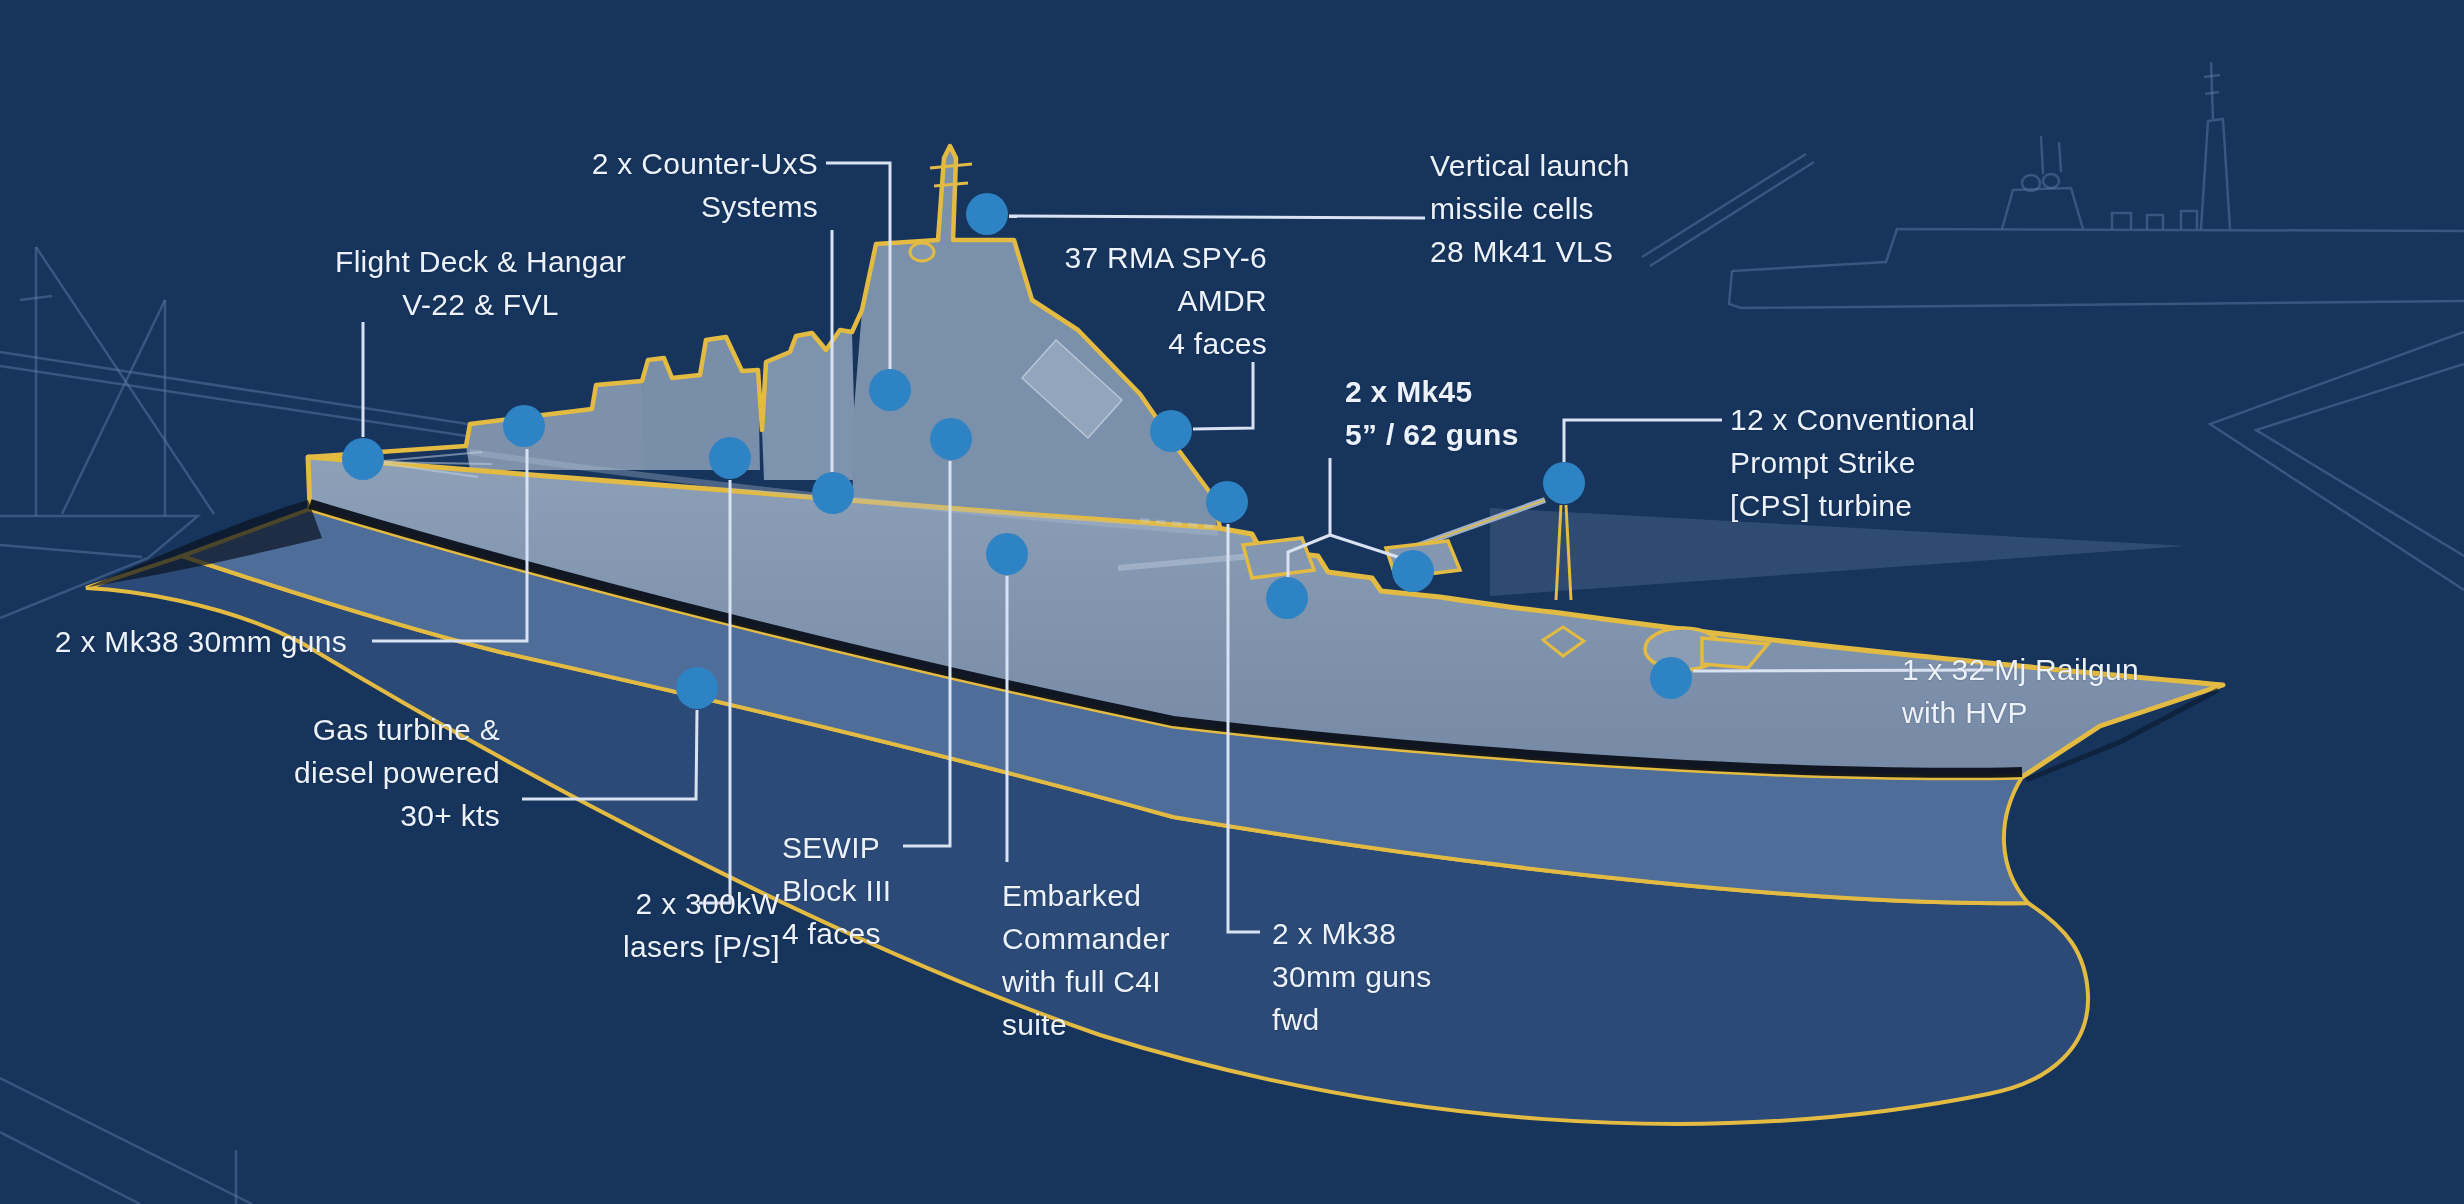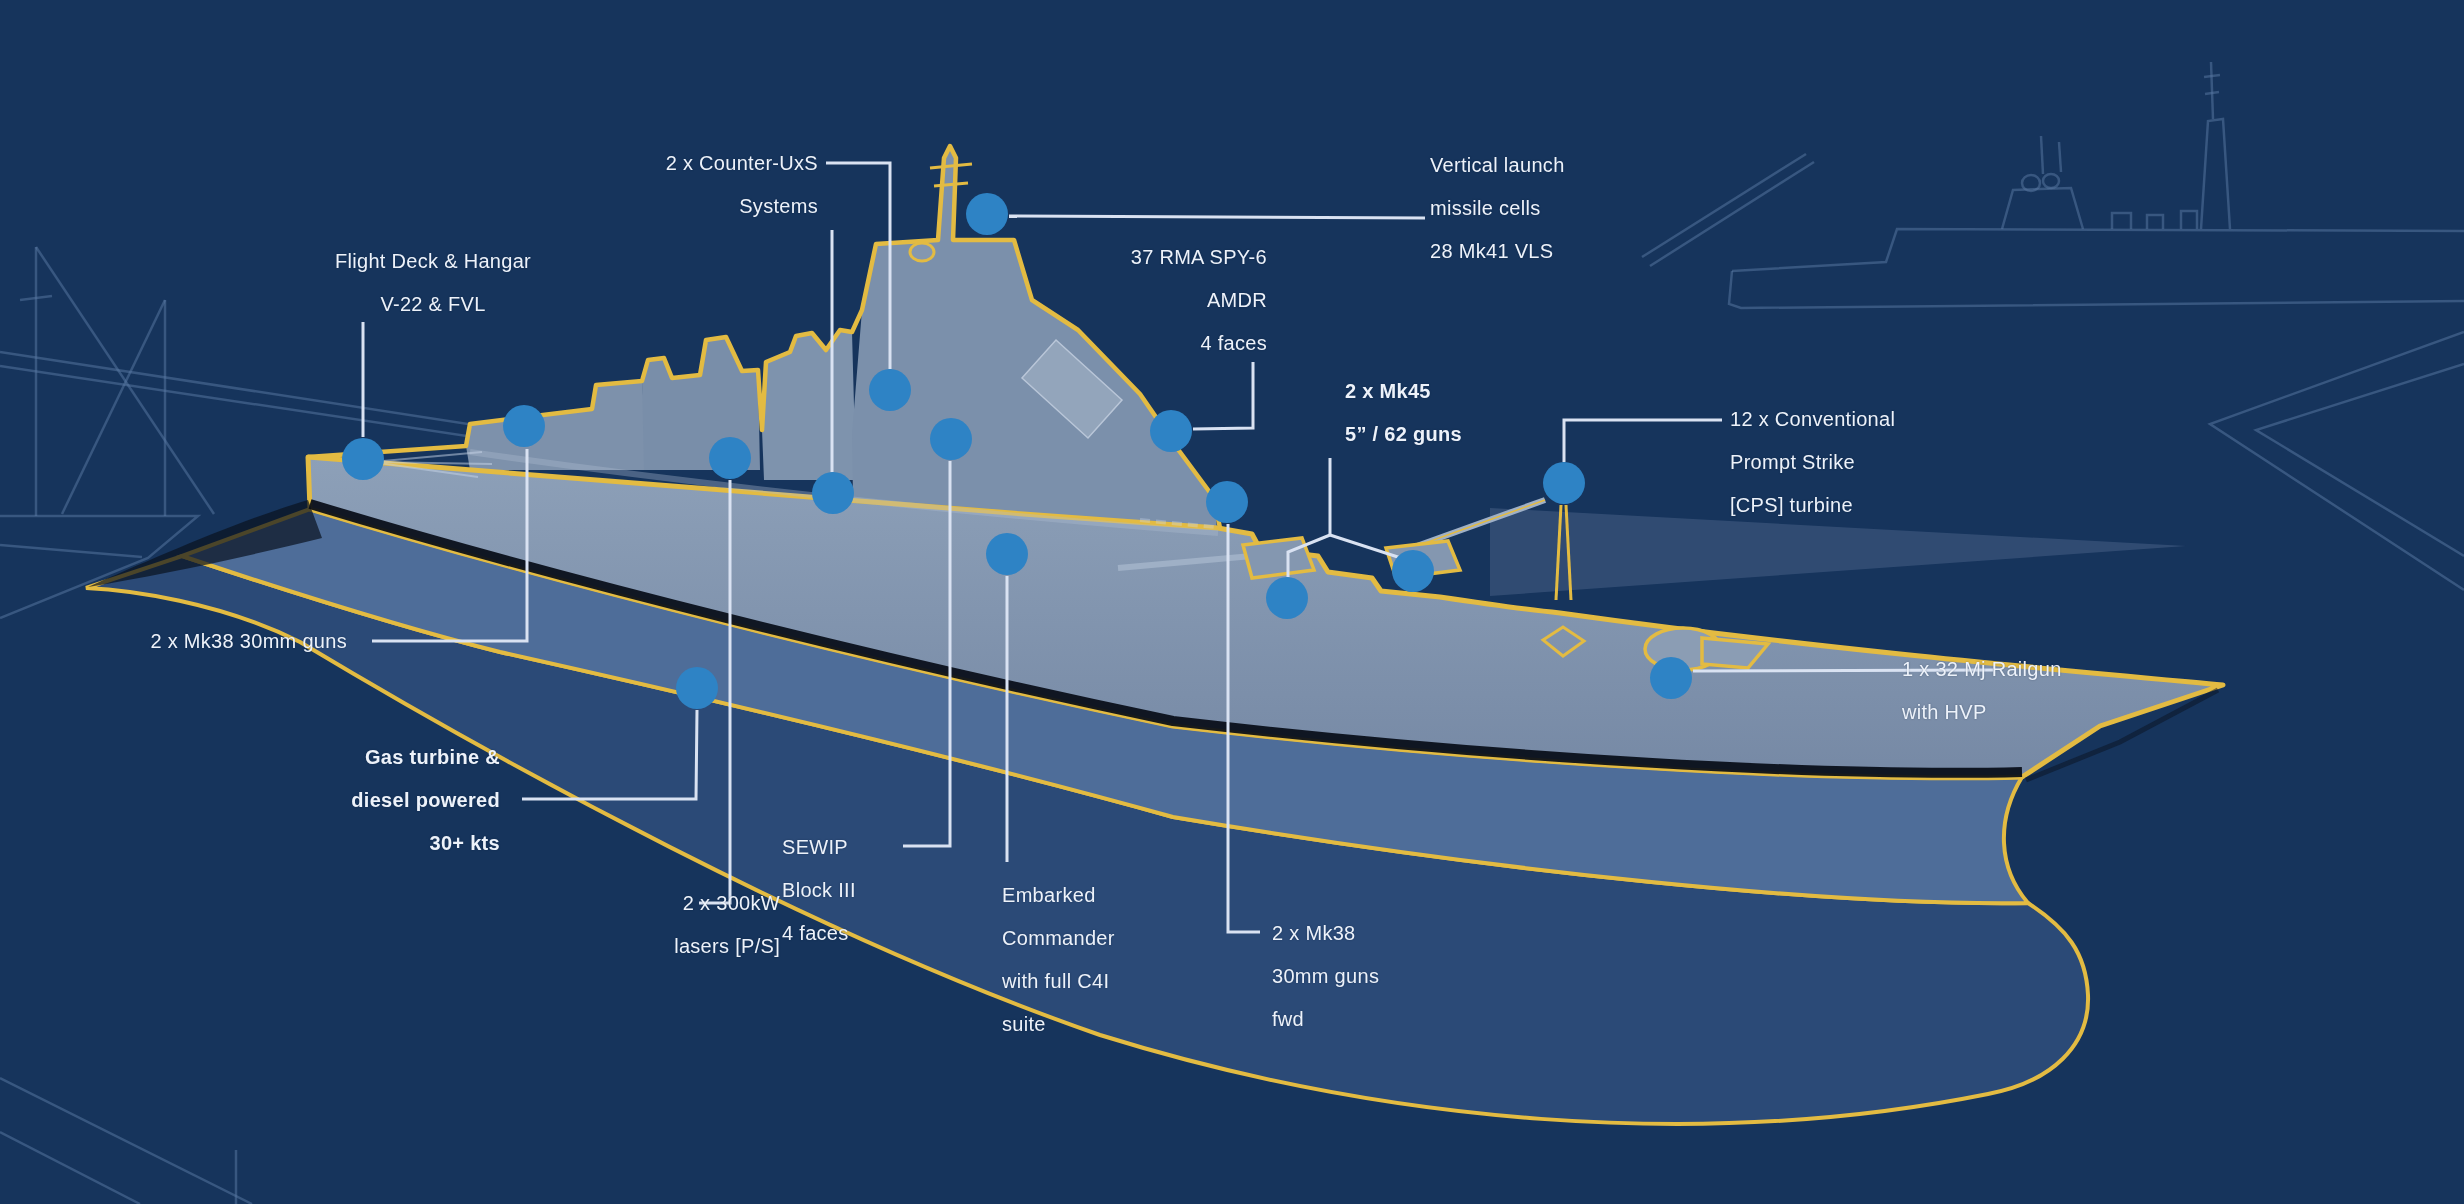--- a/index.html
+++ b/index.html
@@ -15,21 +15,21 @@
   }
   html,body{margin:0;padding:0;background:var(--bg);}
   #stage{
     position:relative;width:2464px;height:1204px;overflow:hidden;
     background:var(--bg);
     font-family:"Liberation Sans", sans-serif;
   }
   #scene{position:absolute;left:0;top:0;}
   #label-layer{position:absolute;left:0;top:0;width:100%;height:100%;}
   .callout{
-    position:absolute;color:var(--text);font-size:20px;line-height:43px;
+    position:absolute;color:var(--text);font-size:30px;line-height:43px;
     letter-spacing:.3px;white-space:nowrap;font-weight:400;
     text-shadow:0 0 2px rgba(10,25,50,.35);
   }
   .callout.right{text-align:right;}
   .leader{fill:none;stroke:var(--leader);stroke-width:3;}
   .dot{fill:var(--dot);}
   .y{fill:none;stroke:var(--yellow);}
   .faintline{fill:none;stroke:var(--faint);stroke-width:2.5;opacity:.5;}
 </style>
 </head>
@@ -227,21 +227,21 @@
         <div class="line">Prompt Strike</div>
         <div class="line">[CPS] turbine</div>
       </div>
       <div class="callout left" style="top: 648px; left: 1902px;">
         <div class="line">1 x 32 Mj Railgun</div>
         <div class="line">with HVP</div>
       </div>
       <div class="callout right" style="top: 620px; right: 2117px;">
         <div class="line">2 x Mk38 30mm guns</div>
       </div>
-      <div class="callout right" style="top: 736px; right: 1964px; font-weight: bold;">
+      <div class="callout right" style="top: 708px; right: 1964px;">
         <div class="line">Gas turbine &amp;</div>
         <div class="line">diesel powered</div>
         <div class="line">30+ kts</div>
       </div>
       <div class="callout right" style="top: 882px; right: 1684px;">
         <div class="line">2 x 300kW</div>
         <div class="line">lasers [P/S]</div>
       </div>
       <div class="callout left" style="top: 826px; left: 782px;">
         <div class="line">SEWIP</div>

